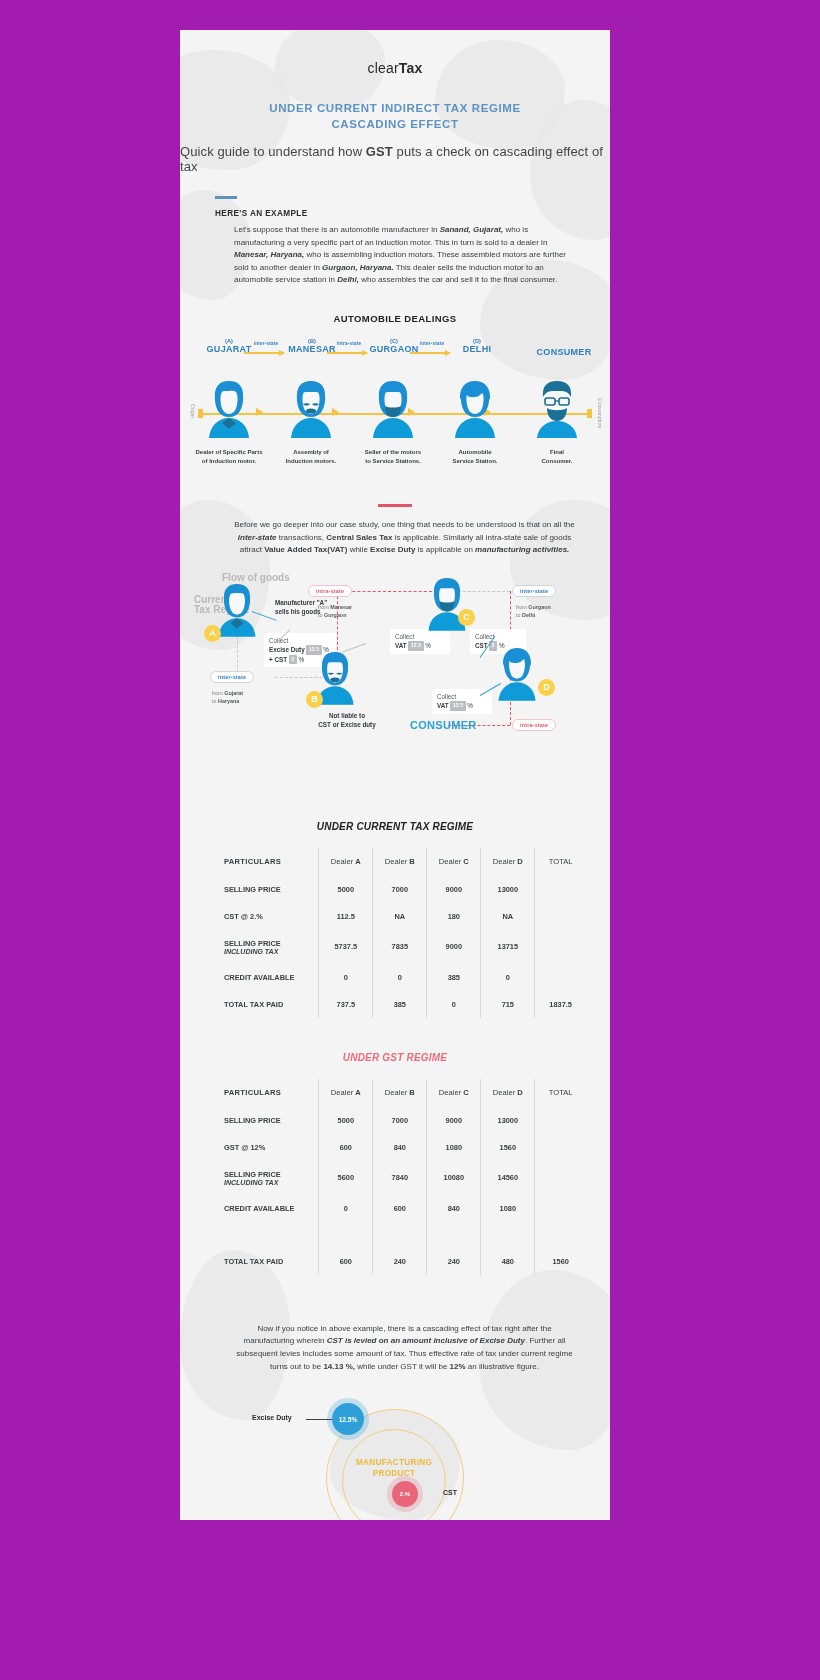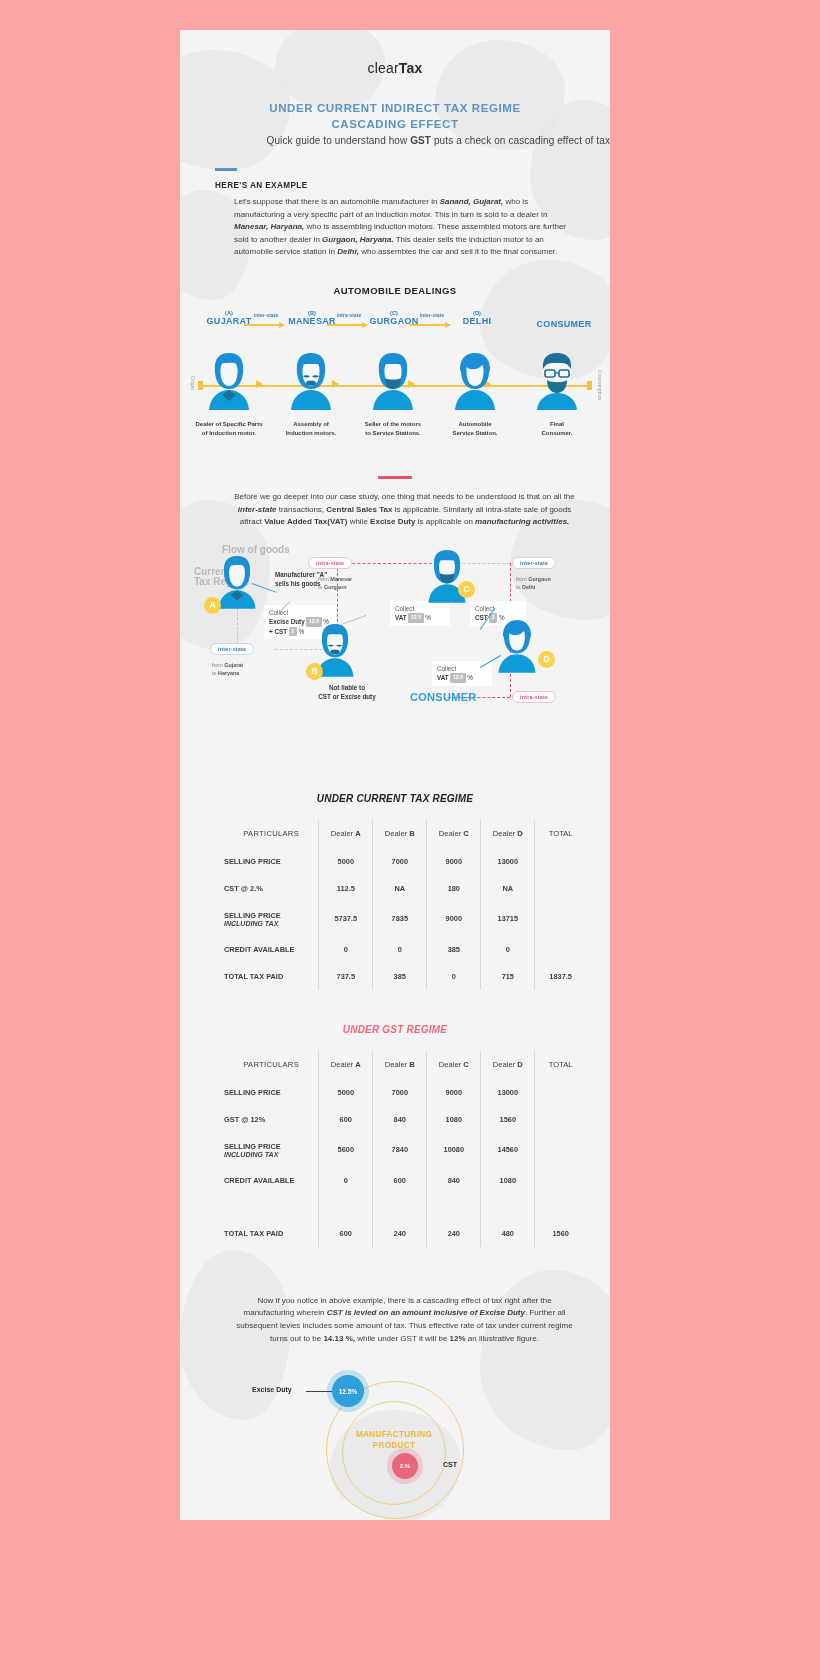--- a/index.html
+++ b/index.html
@@ -7,21 +7,21 @@
   body {
     background: #ffffff;
     font-family: "Liberation Sans", sans-serif;
     color: #3c4043;
   }
   .page {
     position: relative;
     width: 820px;
     height: 1680px;
     overflow: hidden;
-    background: #fca5a5;
+    background: #a21caf;
   }
   .sheet {
     position: absolute;
     left: 180px;
     top: 30px;
     width: 430px;
     height: 1490px;
     background: #f4f4f4;
     overflow: hidden;
   }
@@ -46,23 +46,23 @@
   .title {
     margin-top: 24px;
     text-align: center;
     color: #5b93c4;
     font-weight: bold;
     font-size: 11.5px;
     letter-spacing: .6px;
     line-height: 16px;
   }
   .subtitle {
-    margin-top: 3px;
-    text-align: right;
-    font-size: 10px;
+    margin-top: 12px;
+    text-align: left;
+    font-size: 13px;
     color: #40454a;
     letter-spacing: .1px;
   }
   .subtitle b { font-weight: bold; }
 
   .rule-blue {
     width: 22px; height: 3px; background: #5b93c4;
     margin: 22px 0 0 35px;
   }
   .rule-red {
@@ -160,21 +160,21 @@
   table.t td, table.t th {
     font-size: 7.4px; color: #3b4045; text-align: center;
     padding: 9px 0; font-weight: bold; vertical-align: middle;
   }
   table.t td.lbl { text-align: left; padding-left: 20px; width: 116px; }
   table.t td.lbl .sub { display: block; font-style: italic; font-weight: bold; font-size: 7px; }
   table.t td.sep { border-left: 1px solid #d8d8d8; width: 55px; }
   table.t th.sep { border-left: 1px solid #d8d8d8; }
   table.t th { font-weight: normal; font-size: 7.6px; }
   table.t th b { font-weight: bold; }
-  table.t th.lbl { text-align: center; padding-left: 20px; font-weight: normal; letter-spacing: .3px; }
+  table.t th.lbl { text-align: left; padding-left: 20px; font-weight: bold; letter-spacing: .3px; }
   table.t .tot { border-left: 1px solid #d8d8d8; width: 52px; }
   table.t tr.head td, table.t tr.head th { padding-bottom: 10px; }
 
   
   .circles { position: relative; height: 170px; margin-top: 22px; }
   .ring { position: absolute; border: 1px solid #f0cf7a; border-radius: 50%; }
   .dot {
     position: absolute; border-radius: 50%; display: flex;
     align-items: center; justify-content: center;
     color: #fff; font-weight: bold;

